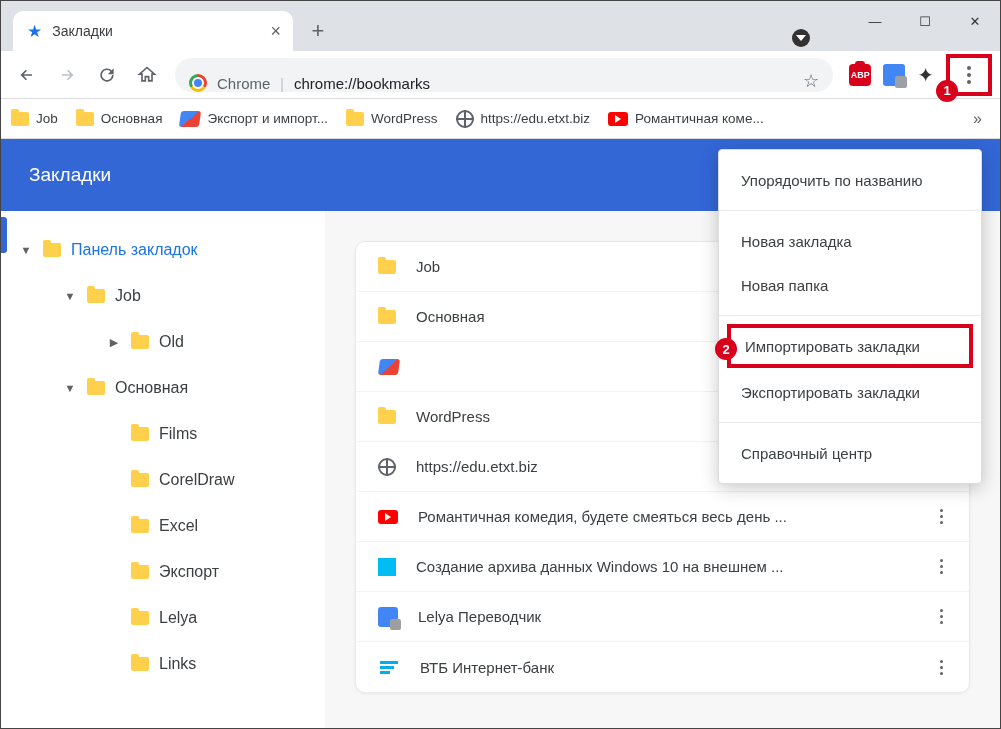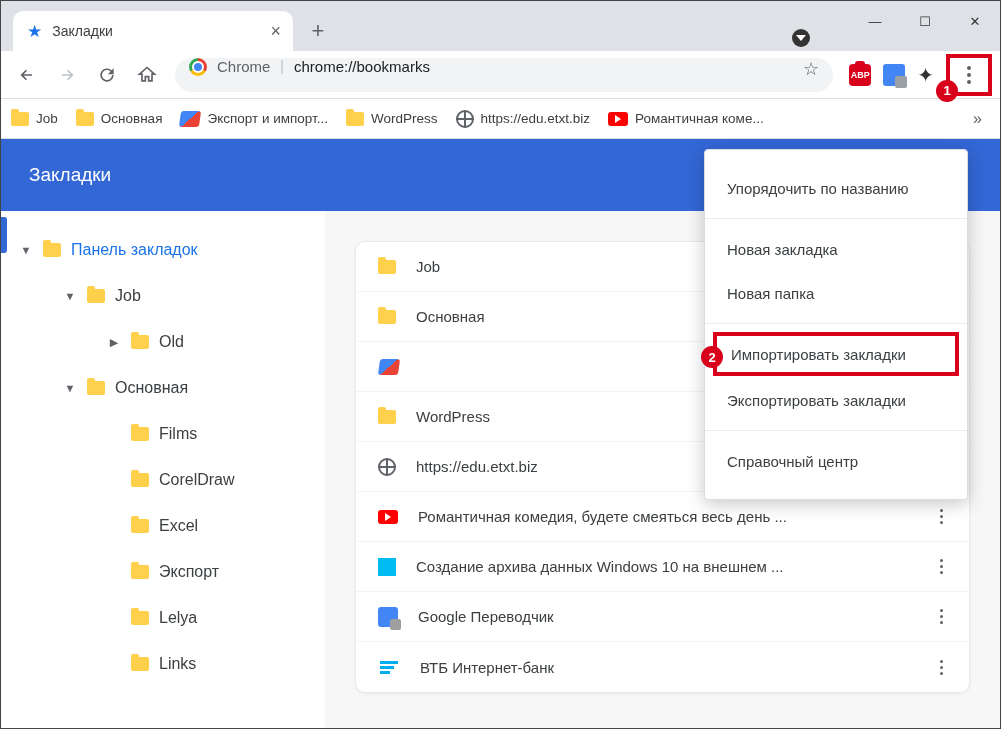--- a/index.html
+++ b/index.html
@@ -14,21 +14,21 @@
   .new-tab { width: 30px; height: 30px; display: flex; align-items: center; justify-content: center; color: #5f6368; font-size: 22px; margin-left: 10px; margin-bottom: 5px; cursor: pointer; }
   .win-controls { position: absolute; right: 0; top: 0; display: flex; }
   .win-btn { width: 50px; height: 40px; display: flex; align-items: center; justify-content: center; font-size: 13px; color: #333; cursor: pointer; }
   .chrome-hint { position: absolute; right: 190px; top: 28px; width: 18px; height: 18px; background: #333; border-radius: 50%; display: flex; align-items: center; justify-content: center; }
   .chrome-hint::after { content: ""; border-left: 5px solid transparent; border-right: 5px solid transparent; border-top: 6px solid #fff; }
 
   
   .toolbar { height: 48px; background: #fff; display: flex; align-items: center; padding: 0 8px; gap: 4px; border-bottom: 1px solid #dadce0; }
   .nav-btn { width: 36px; height: 36px; display: flex; align-items: center; justify-content: center; color: #5f6368; font-size: 18px; border-radius: 50%; cursor: pointer; }
   .nav-btn.disabled { color: #bdc1c6; }
-  .omnibox { flex: 1; height: 34px; background: #f1f3f4; border-radius: 17px; display: flex; align-items: flex-start; padding: 0 14px; gap: 10px; margin: 0 6px; }
+  .omnibox { flex: 1; height: 34px; background: #f1f3f4; border-radius: 17px; display: flex; align-items: flex-end; padding: 0 14px; gap: 10px; margin: 0 6px; }
   .chrome-label { color: #5f6368; font-size: 15px; }
   .pipe { color: #bdc1c6; }
   .url-text { color: #202124; font-size: 15px; }
   .star-btn { color: #5f6368; font-size: 18px; margin-left: auto; cursor: pointer; }
   .ext-icons { display: flex; align-items: center; gap: 12px; padding: 0 6px; }
   .abp { width: 22px; height: 22px; background: #d9001b; border-radius: 4px; color: #fff; font-size: 9px; font-weight: bold; display: flex; align-items: center; justify-content: center; position: relative; }
   .abp::before { content:""; position:absolute; top:-3px; left:6px; width:10px; height:6px; background:#d9001b; border-radius:3px 3px 0 0;}
   .gtrans { width: 22px; height: 22px; background: #4285f4; border-radius: 3px; display:flex; align-items:center; justify-content:center; color:#fff; font-size:12px; font-weight:bold; position:relative;}
   .gtrans::after{content:"";position:absolute;right:-2px;bottom:-2px;width:12px;height:12px;background:#9aa0a6;border-radius:2px;}
   .puzzle { font-size: 20px; color: #333; }
@@ -78,21 +78,21 @@
   .row-label { font-size: 15px; color: #3c4043; flex: 1; overflow: hidden; text-overflow: ellipsis; white-space: nowrap; }
   .row-menu { display:flex; flex-direction:column; gap:3px; padding:4px; cursor:pointer;}
   .row-menu .d{width:3px;height:3px;background:#5f6368;border-radius:50%;}
   .box-ico{width:22px;height:22px;display:flex;align-items:center;justify-content:center;}
   .vtb-lines{display:flex;flex-direction:column;gap:2px;}
   .vtb-lines span{width:18px;height:3px;background:#00aeef;}
   .vtb-lines span:nth-child(2){width:14px;}
   .vtb-lines span:nth-child(3){width:10px;}
 
   
-  .dropdown { position: absolute; right: 32px; top: 148px; width: 264px; background: #fff; border: 1px solid #dadce0; border-radius: 4px; box-shadow: 0 4px 18px rgba(0,0,0,.22); padding: 16px 0; z-index: 100; }
+  .dropdown { position: absolute; right: 18px; top: 148px; width: 264px; background: #fff; border: 1px solid #dadce0; border-radius: 4px; box-shadow: 0 4px 18px rgba(0,0,0,.22); padding: 8px 0; z-index: 100; }
   .dd-item { height: 44px; display: flex; align-items: center; padding: 0 22px; font-size: 15px; color: #3c4043; cursor: pointer; }
   .dd-sep { height: 1px; background: #e8eaed; margin: 8px 0; }
   .dd-highlight { border: 4px solid #d9001b; margin: 2px 8px; padding-left: 14px; height:44px; position: relative; }
   .callout2 { position:absolute; left:-16px; top:10px; width:22px; height:22px; background:#d9001b; border-radius:50%; color:#fff; display:flex; align-items:center; justify-content:center; font-size:13px; font-weight:bold; }
 
   svg.arrow-ico{width:20px;height:20px;}
   .chrome-dot{width:18px;height:18px;border-radius:50%;background:conic-gradient(#ea4335 0 120deg,#fbbc05 120deg 240deg,#34a853 240deg 360deg);position:relative;display:flex;align-items:center;justify-content:center;}
   .chrome-dot::after{content:"";width:8px;height:8px;background:#4285f4;border:2px solid #fff;border-radius:50%;}
   .export-ico{width:20px;height:16px;background:linear-gradient(135deg,#4285f4 50%,#ea4335 50%);border-radius:3px;transform:skewX(-8deg);}
   .win-ico{width:18px;height:18px;background:#00bcf2;}
@@ -304,21 +304,21 @@
           <span class="win-ico"></span>
           <span class="row-label">Создание архива данных Windows 10 на внешнем ...</span>
           <span class="row-menu">
             <span class="d"></span>
             <span class="d"></span>
             <span class="d"></span>
           </span>
         </div>
       <div class="row">
           <span class="gt2"></span>
-          <span class="row-label">Google Переводчик</span>
+          <span class="row-label">Lelya Переводчик</span>
           <span class="row-menu">
             <span class="d"></span>
             <span class="d"></span>
             <span class="d"></span>
           </span>
         </div>
       <div class="row">
           <span class="box-ico">
             <span class="vtb-lines">
               <span></span>

